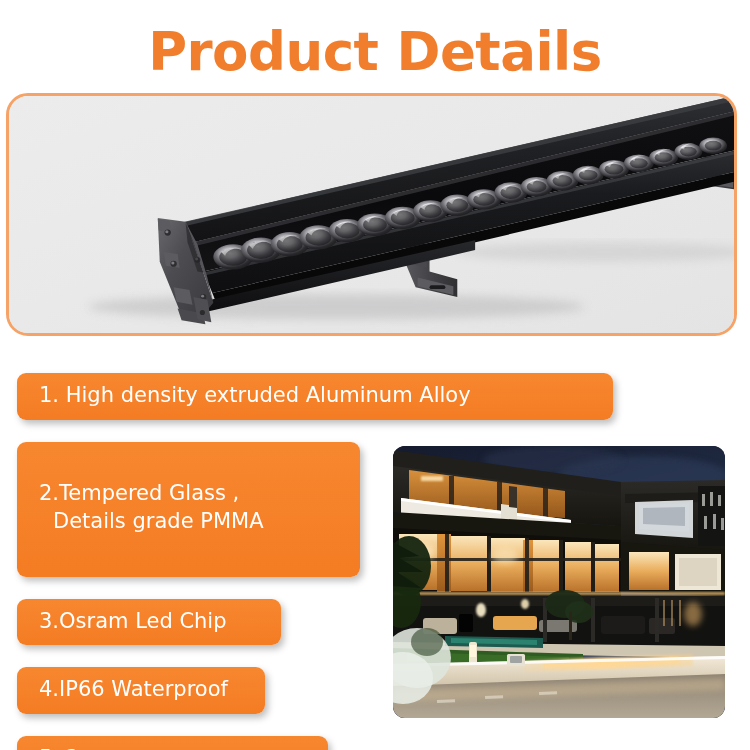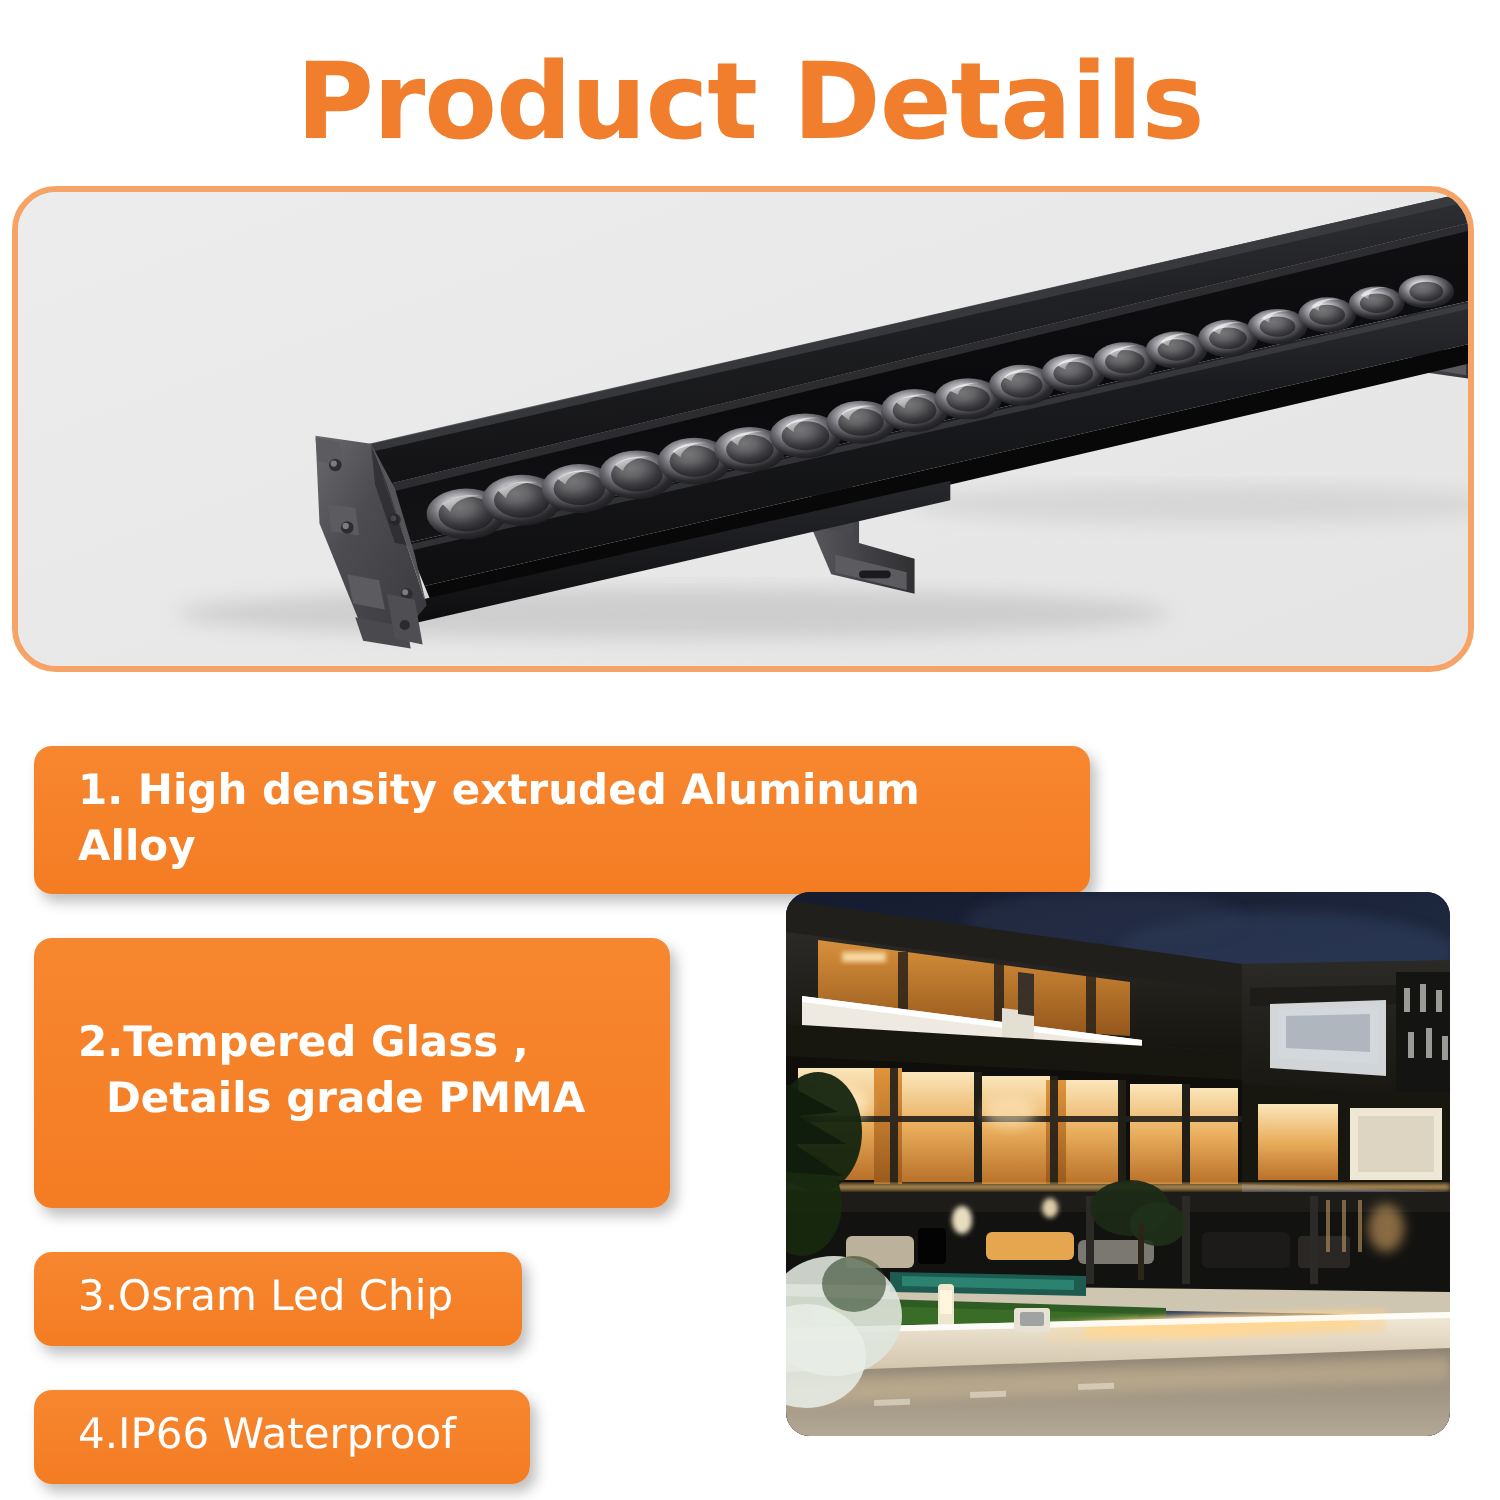--- a/index.html
+++ b/index.html
@@ -72,23 +72,23 @@
     font-weight: normal;
     padding: 9px 22px 10px 22px;
     display: inline-block;
     line-height: 1.32;
     white-space: pre-line;
     box-sizing: border-box;
   }
   .pill-row { margin-bottom: 22px; }
   .pill-row:last-child { margin-bottom: 0; }
 
-  .pill-1 { width: 528px; font-weight: bold; }
-  .pill-2 { width: 318px; padding-top: 11px; padding-bottom: 13px; font-weight: bold; }
-  .pill-3 { width: 244px; }
+  .pill-1 { width: 596px; }
+  .pill-2 { width: 343px; padding-top: 11px; padding-bottom: 13px; }
+  .pill-3 { width: 264px; }
   .pill-4 { width: 248px; }
   .pill-5 { width: 311px; }
 
   .pill-2-line2 { display: block; padding-left: 14px; }
 
   
   .scene-photo {
     position: absolute;
     left: 393px;
     top: 446px;

